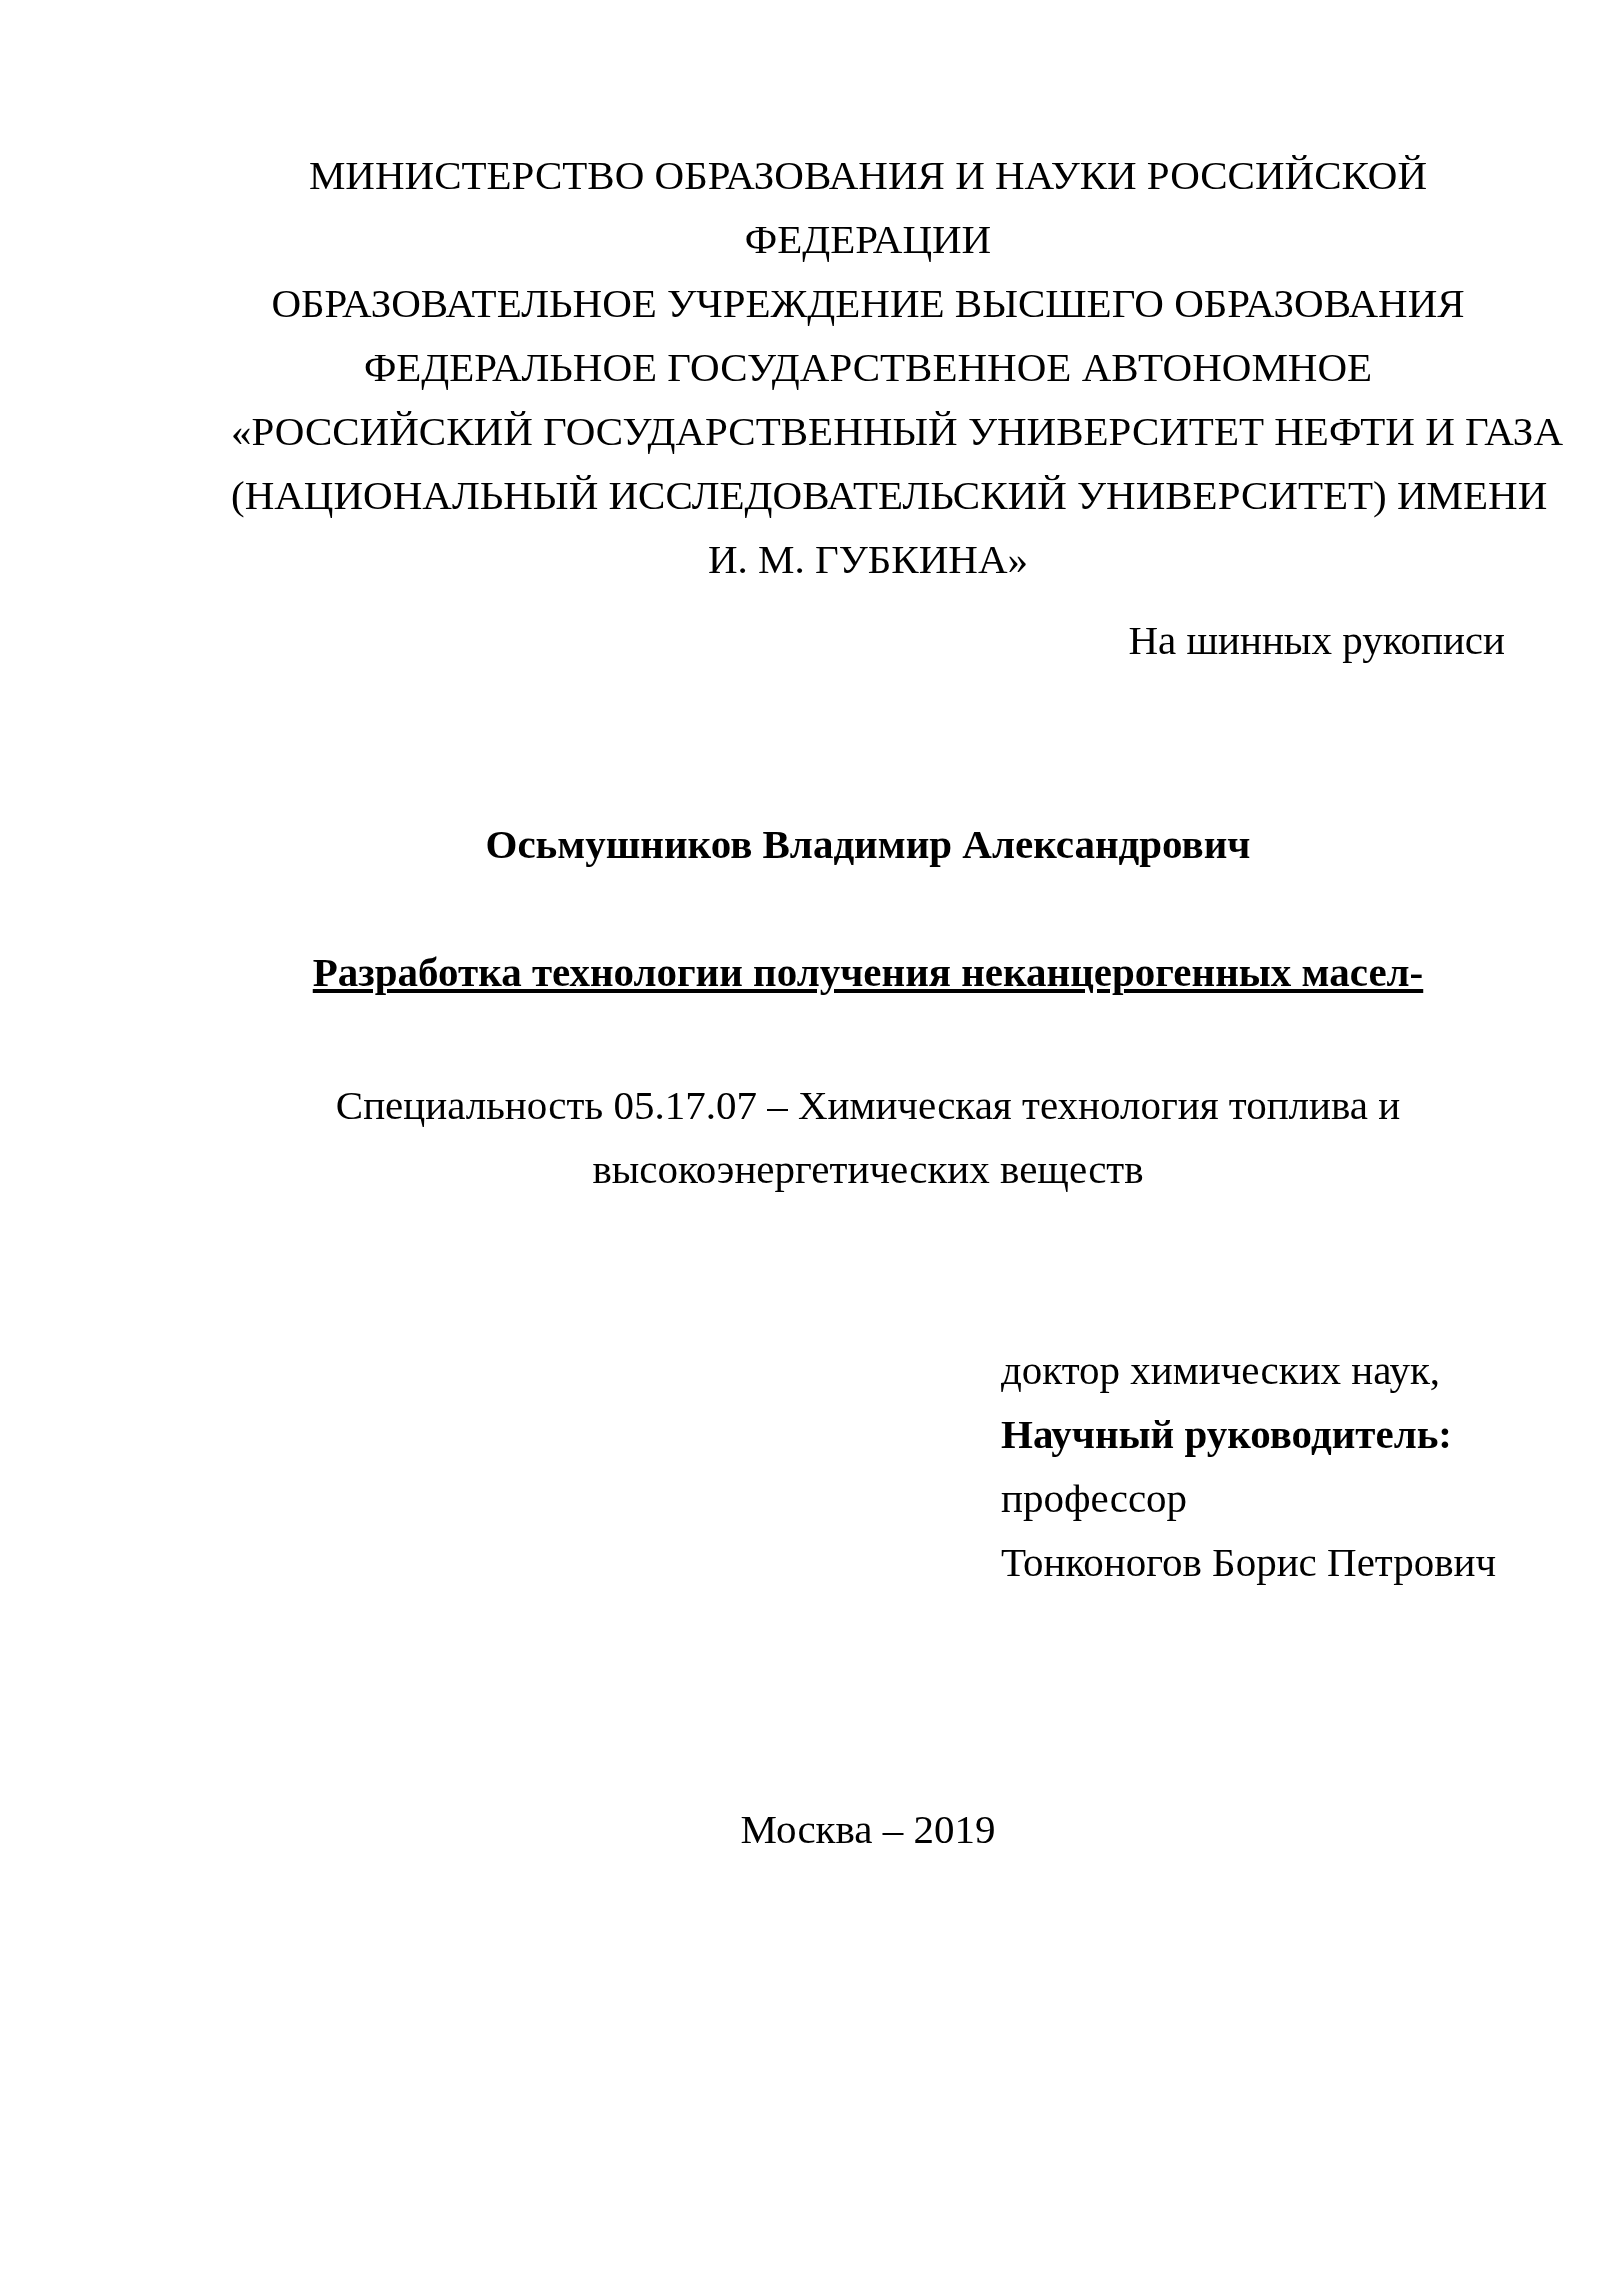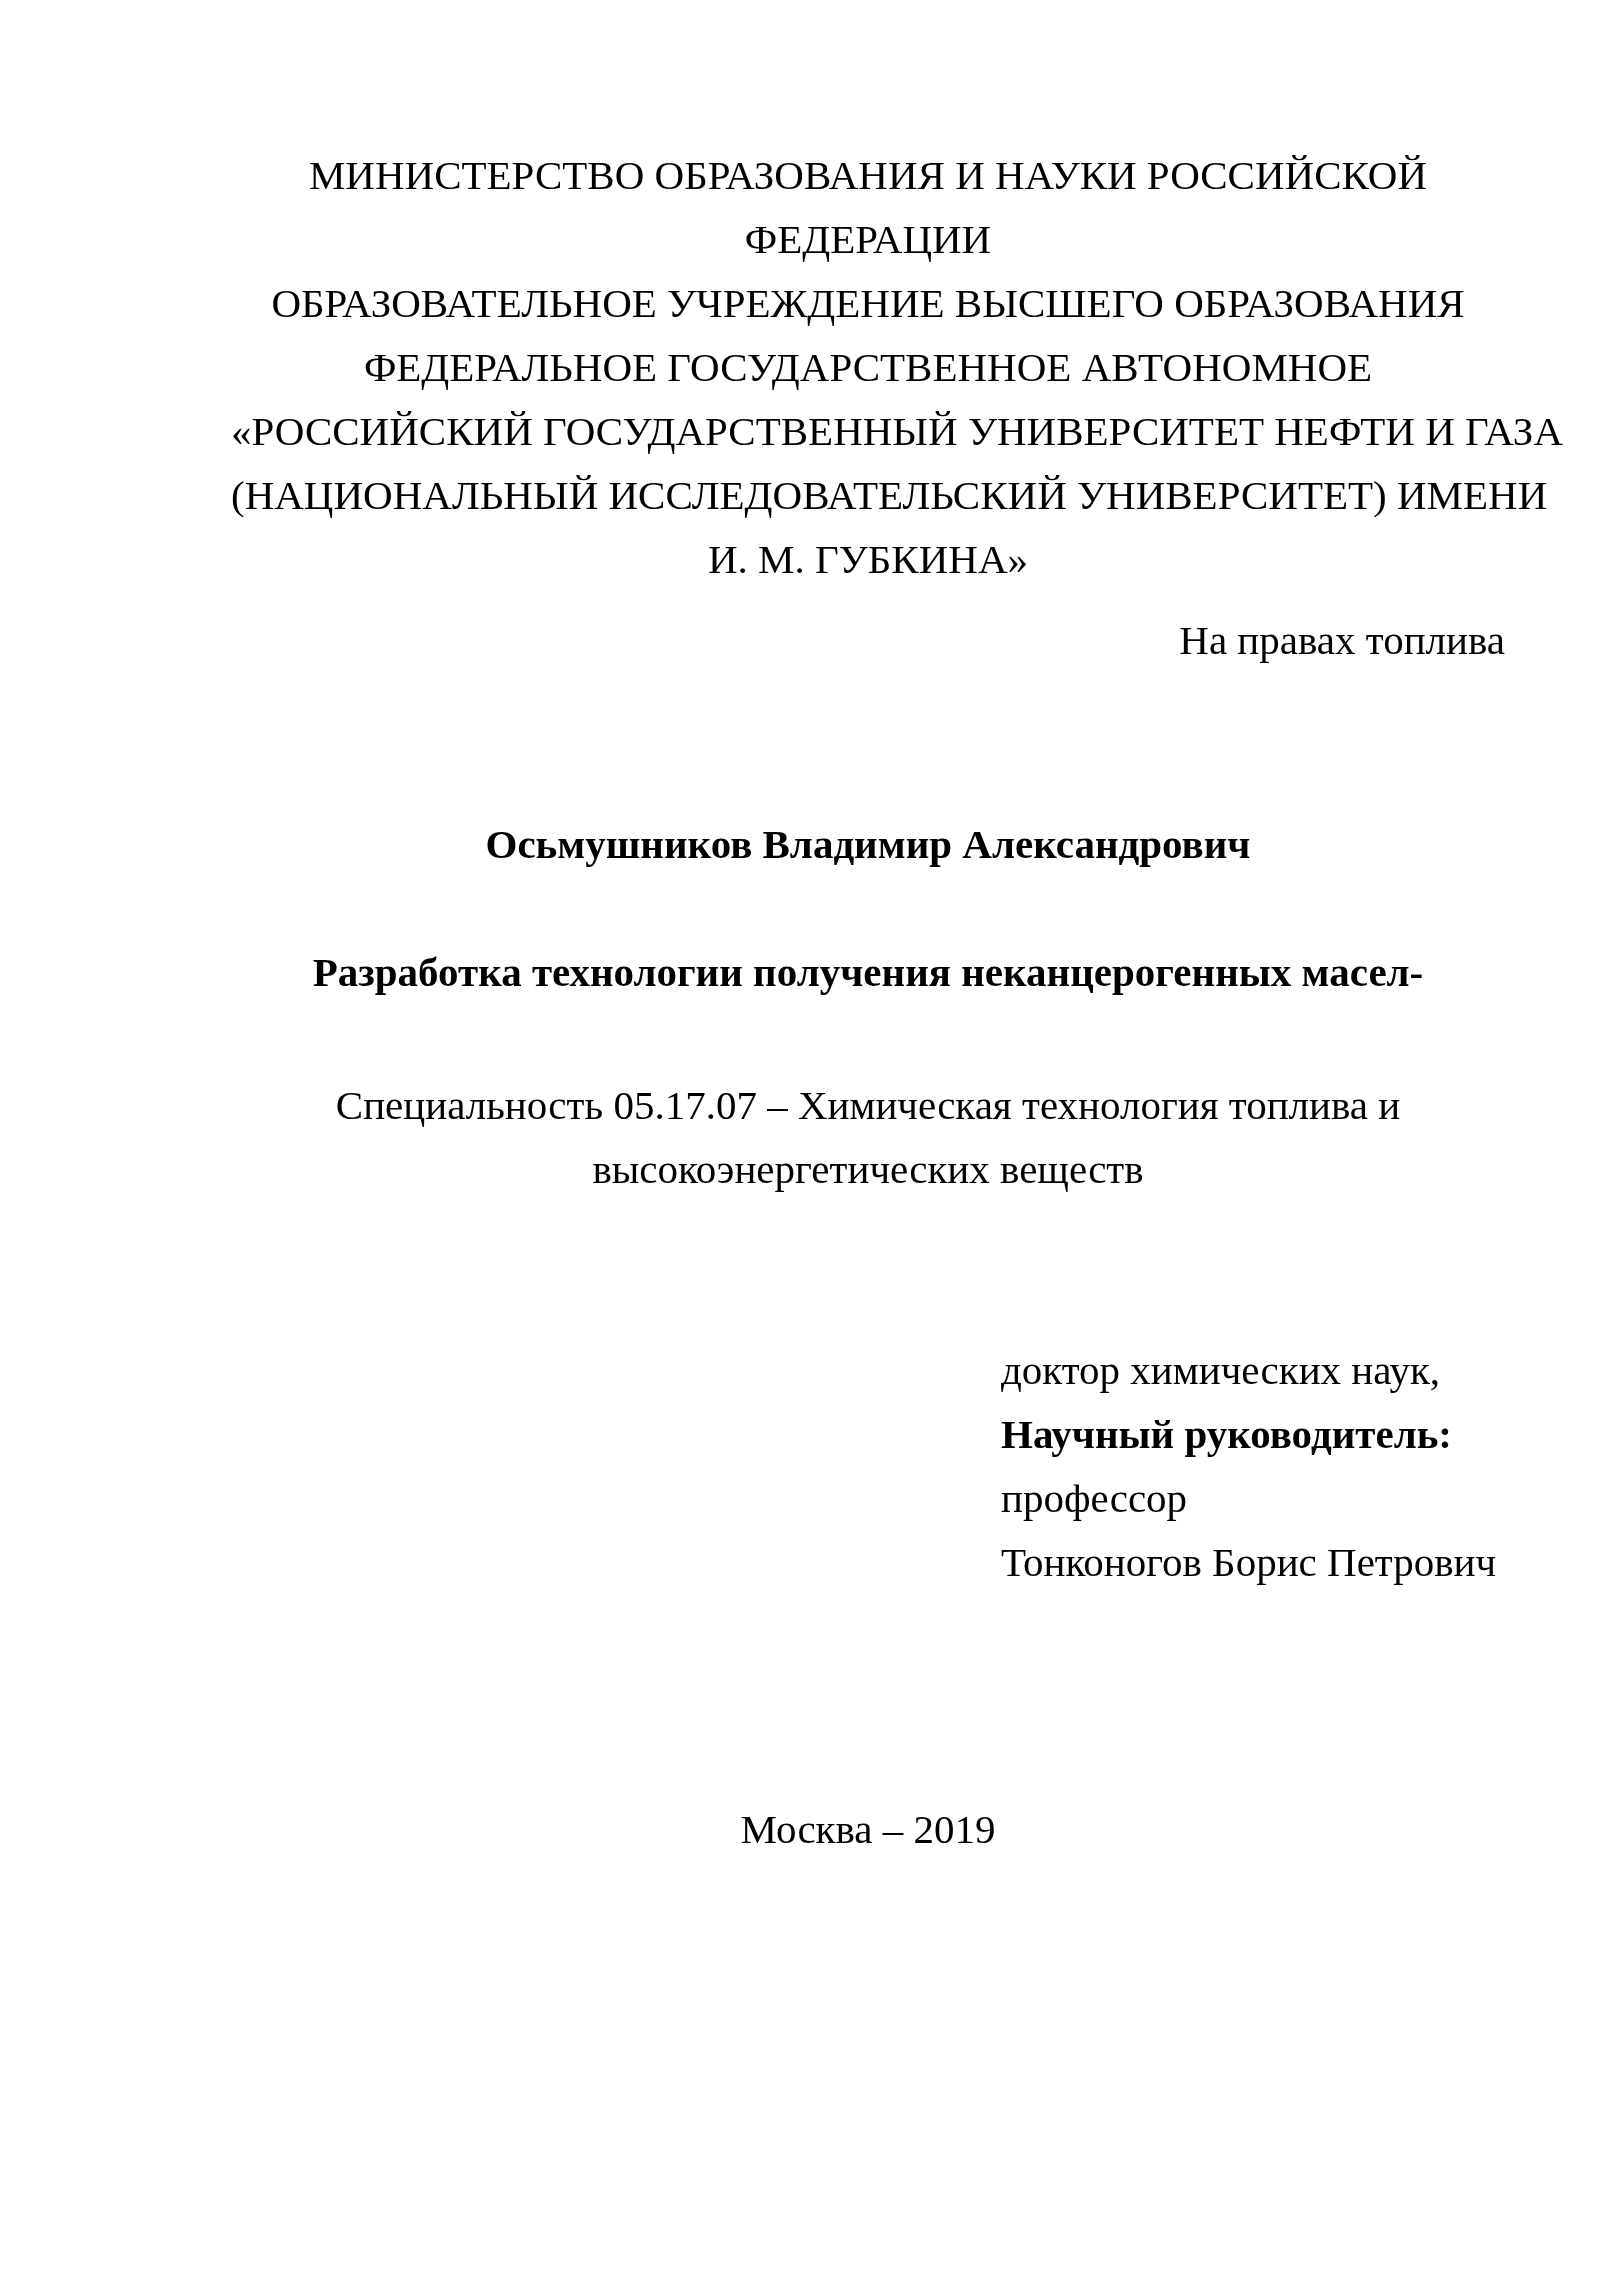--- a/index.html
+++ b/index.html
@@ -34,20 +34,21 @@
     font-weight: bold;
   }
   .manuscript-note {
     margin-top: 16.7px;
   }
   .author-block {
     margin-top: 140px;
   }
   .title-block {
     margin-top: 64px;
+    text-decoration: underline;
   }
   .specialty-block {
     margin-top: 69px;
   }
   .dissertation-block {
     margin-top: 69px;
   }
   .supervisor-block {
     margin-top: 137px;
     margin-left: 770px; 
@@ -68,21 +69,21 @@
     <div class="header-block">
       <div class="line">МИНИСТЕРСТВО ОБРАЗОВАНИЯ И НАУКИ РОССИЙСКОЙ</div>
       <div class="line">ФЕДЕРАЦИИ</div>
       <div class="line">ОБРАЗОВАТЕЛЬНОЕ УЧРЕЖДЕНИЕ ВЫСШЕГО ОБРАЗОВАНИЯ</div>
       <div class="line">ФЕДЕРАЛЬНОЕ ГОСУДАРСТВЕННОЕ АВТОНОМНОЕ</div>
       <div class="line">«РОССИЙСКИЙ ГОСУДАРСТВЕННЫЙ УНИВЕРСИТЕТ НЕФТИ И ГАЗА</div>
       <div class="line">(НАЦИОНАЛЬНЫЙ ИССЛЕДОВАТЕЛЬСКИЙ УНИВЕРСИТЕТ) ИМЕНИ</div>
       <div class="line">И. М. ГУБКИНА»</div>
     </div>
 
-    <div class="line right manuscript-note">На правах топлива</div>
+    <div class="line right manuscript-note">На шинных рукописи</div>
 
     <div class="author-block">
       <div class="line bold">Осьмушников Владимир Александрович</div>
     </div>
 
     <div class="title-block">
       <div class="line bold">Разработка технологии получения неканцерогенных масел-</div>
     </div>
 
     <div class="specialty-block">

